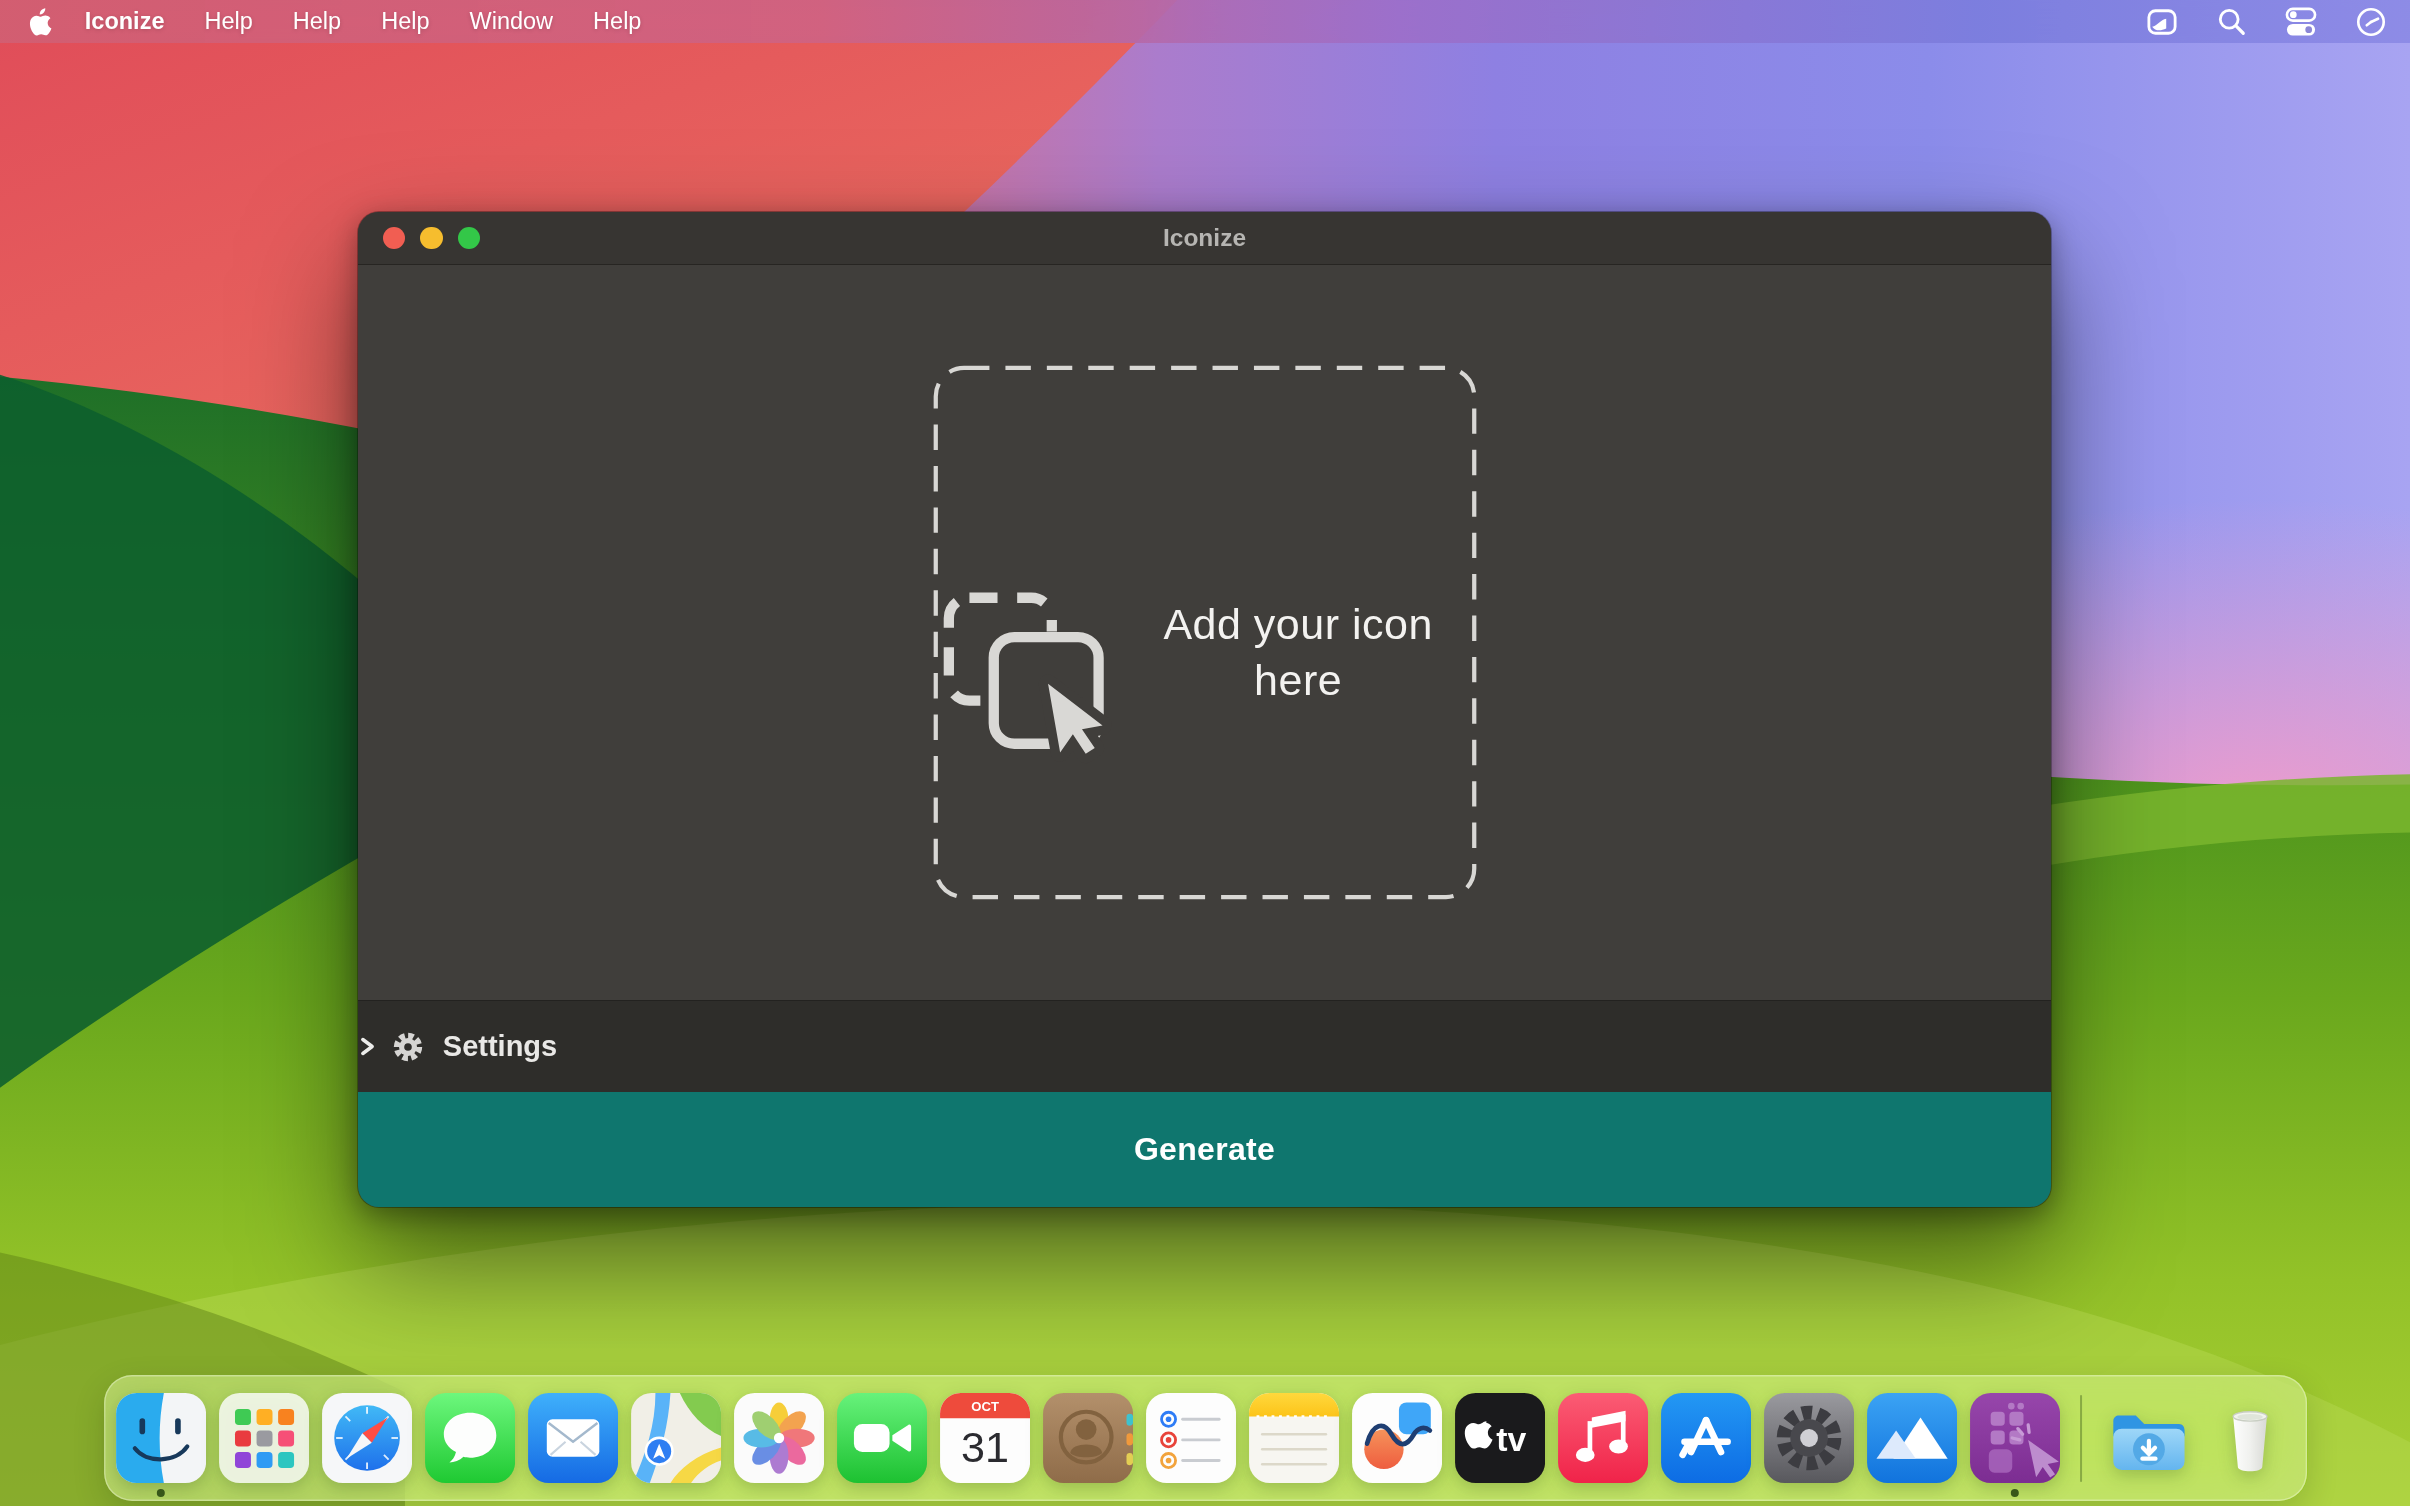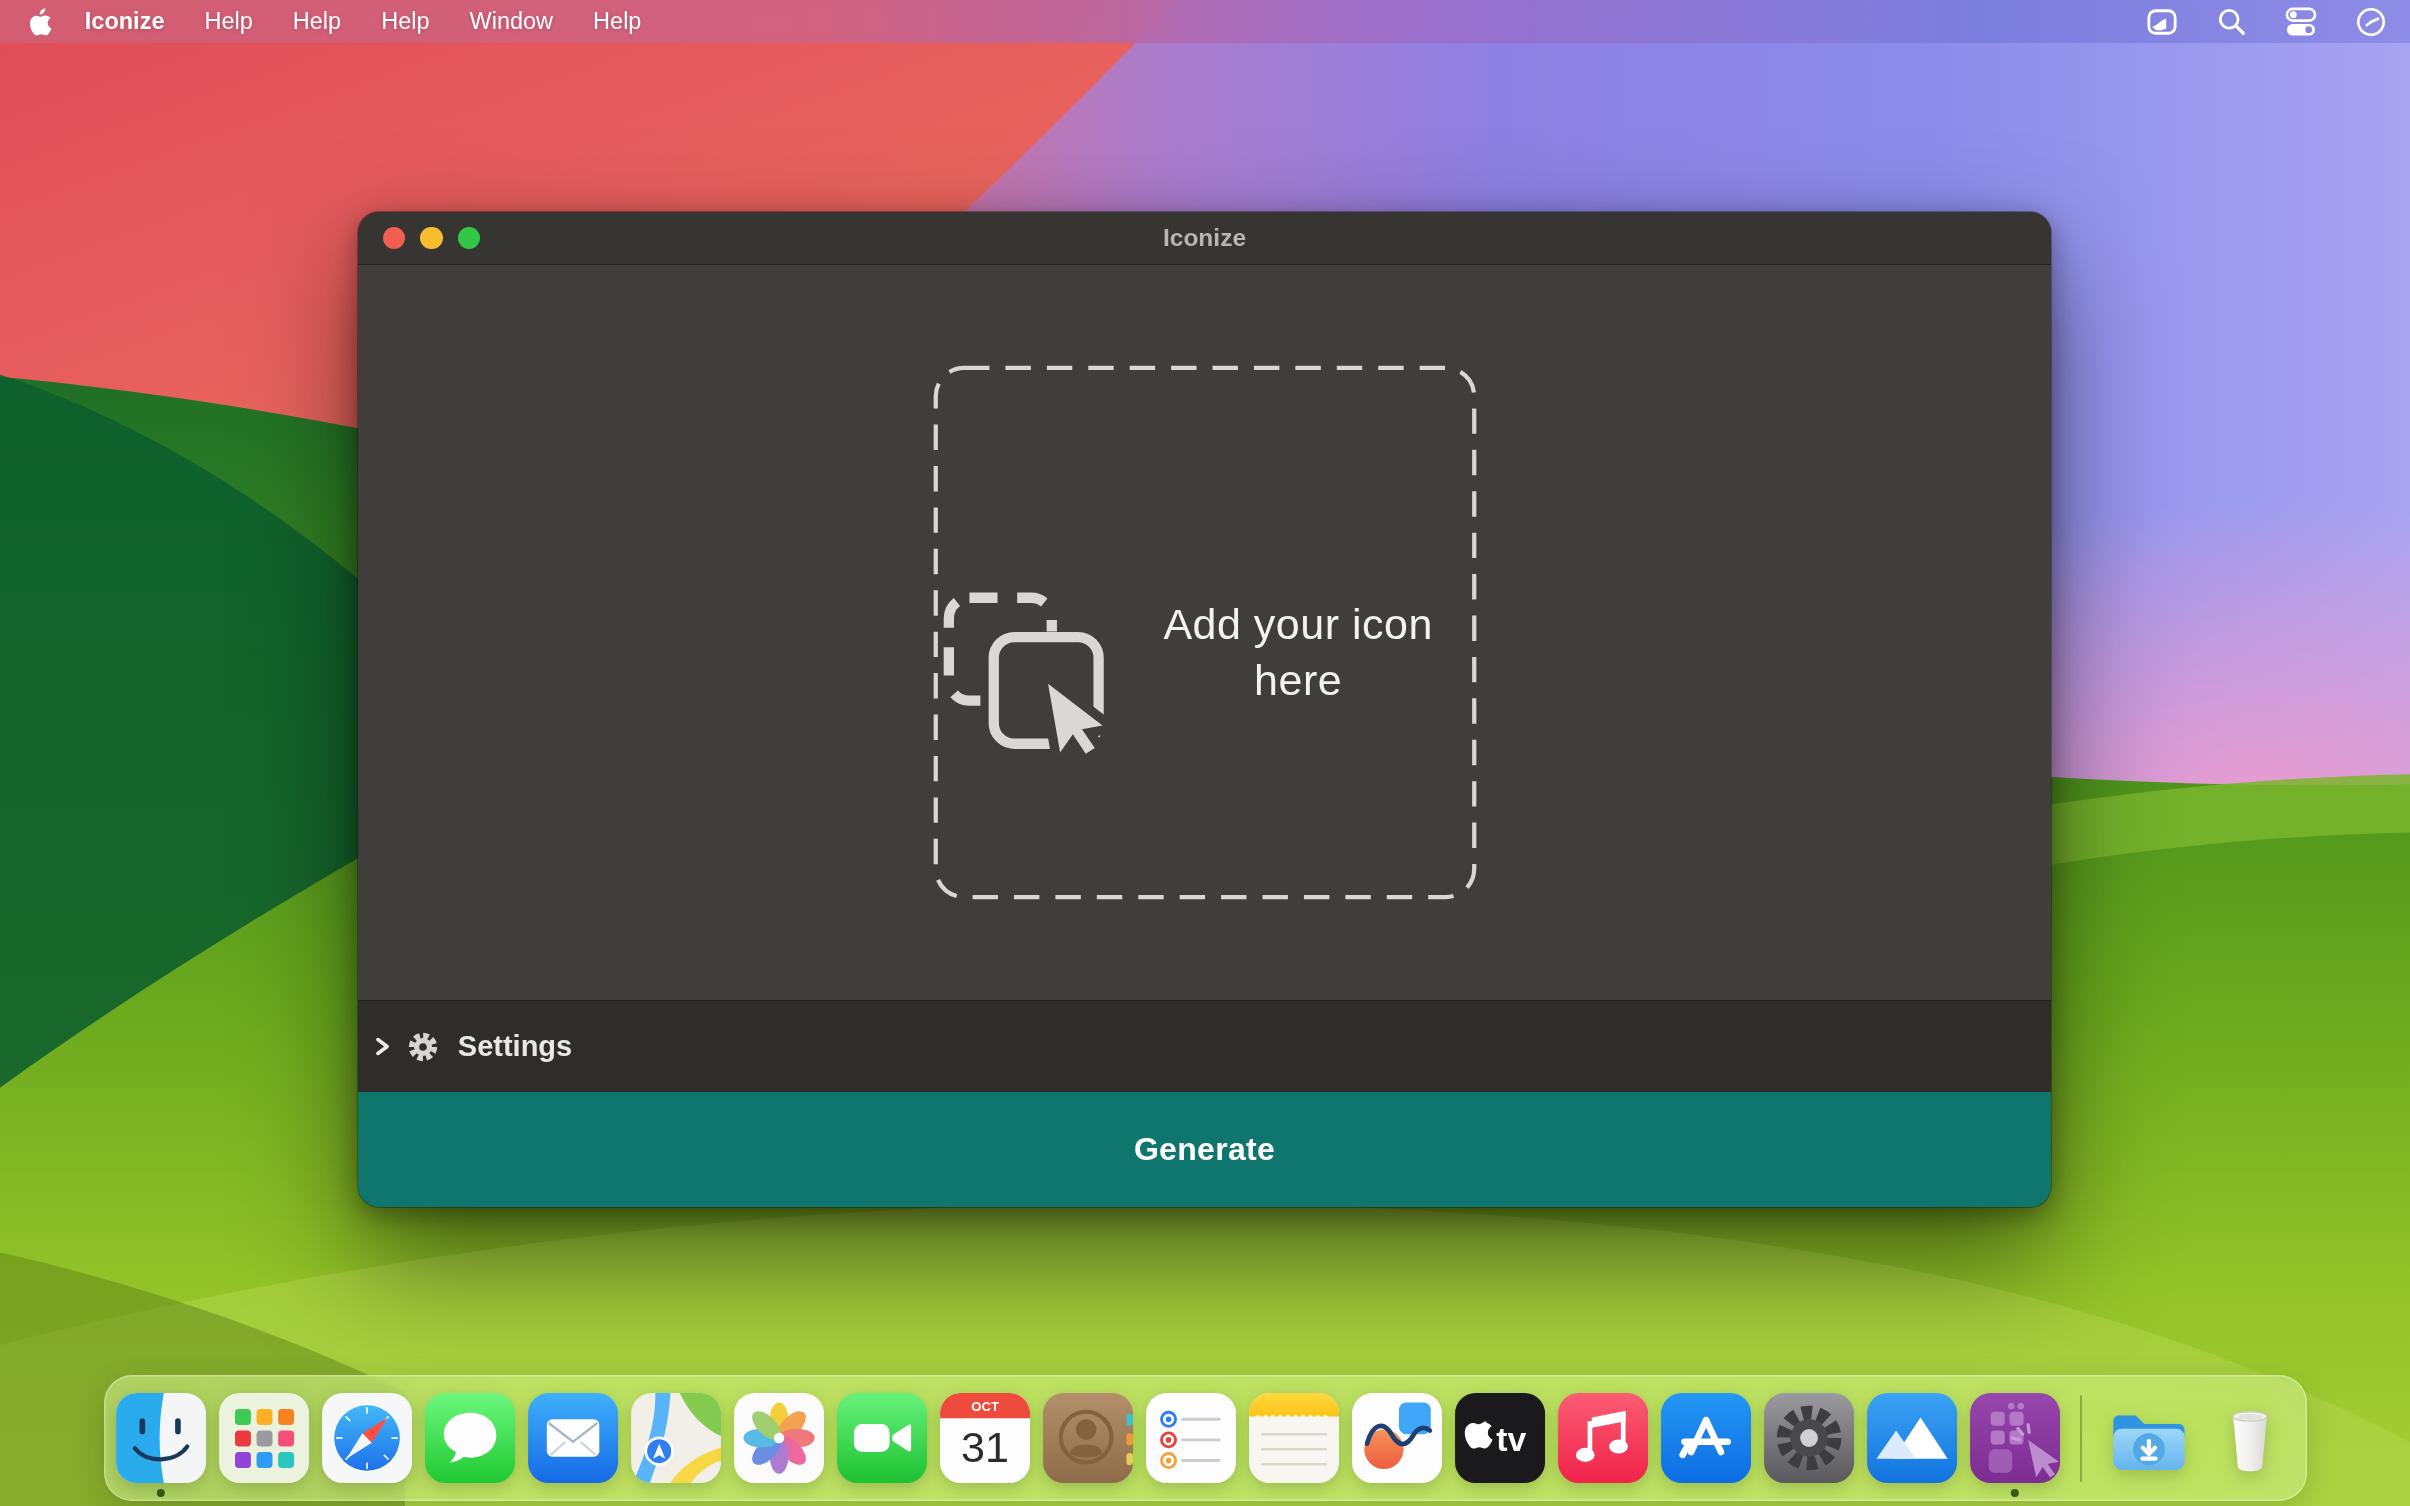--- a/index.html
+++ b/index.html
@@ -48,21 +48,21 @@
     display:flex;flex-direction:row;align-items:center;
   }
   .dz-border{position:absolute;inset:0;}
   .dz-icon{margin-top:83px;}
   .dz-text{
     margin-top:38px;text-align:center;color:#f3f2f0;
     font-size:43px;line-height:56px;font-weight:500;letter-spacing:0.5px;
   }
   .settings-bar{
     flex:0 0 91px;background:#2e2d2a;border-top:0.9px solid #232220;
-    display:flex;align-items:center;padding-left:15px;gap:13px;
+    display:flex;align-items:center;gap:13px;
   }
   .settings-label{color:#e9e8e6;font-size:29px;font-weight:700;margin-left:3.8px;}
   .generate-bar{
     flex:0 0 115px;display:flex;align-items:center;justify-content:center;cursor:pointer;
   }
   .generate-label{color:#ffffff;font-size:32px;font-weight:700;letter-spacing:0.3px;}
   
   .dock{
     position:absolute;bottom:5.6px;left:50%;transform:translateX(-50%);z-index:20;
     height:126px;border-radius:28px;

